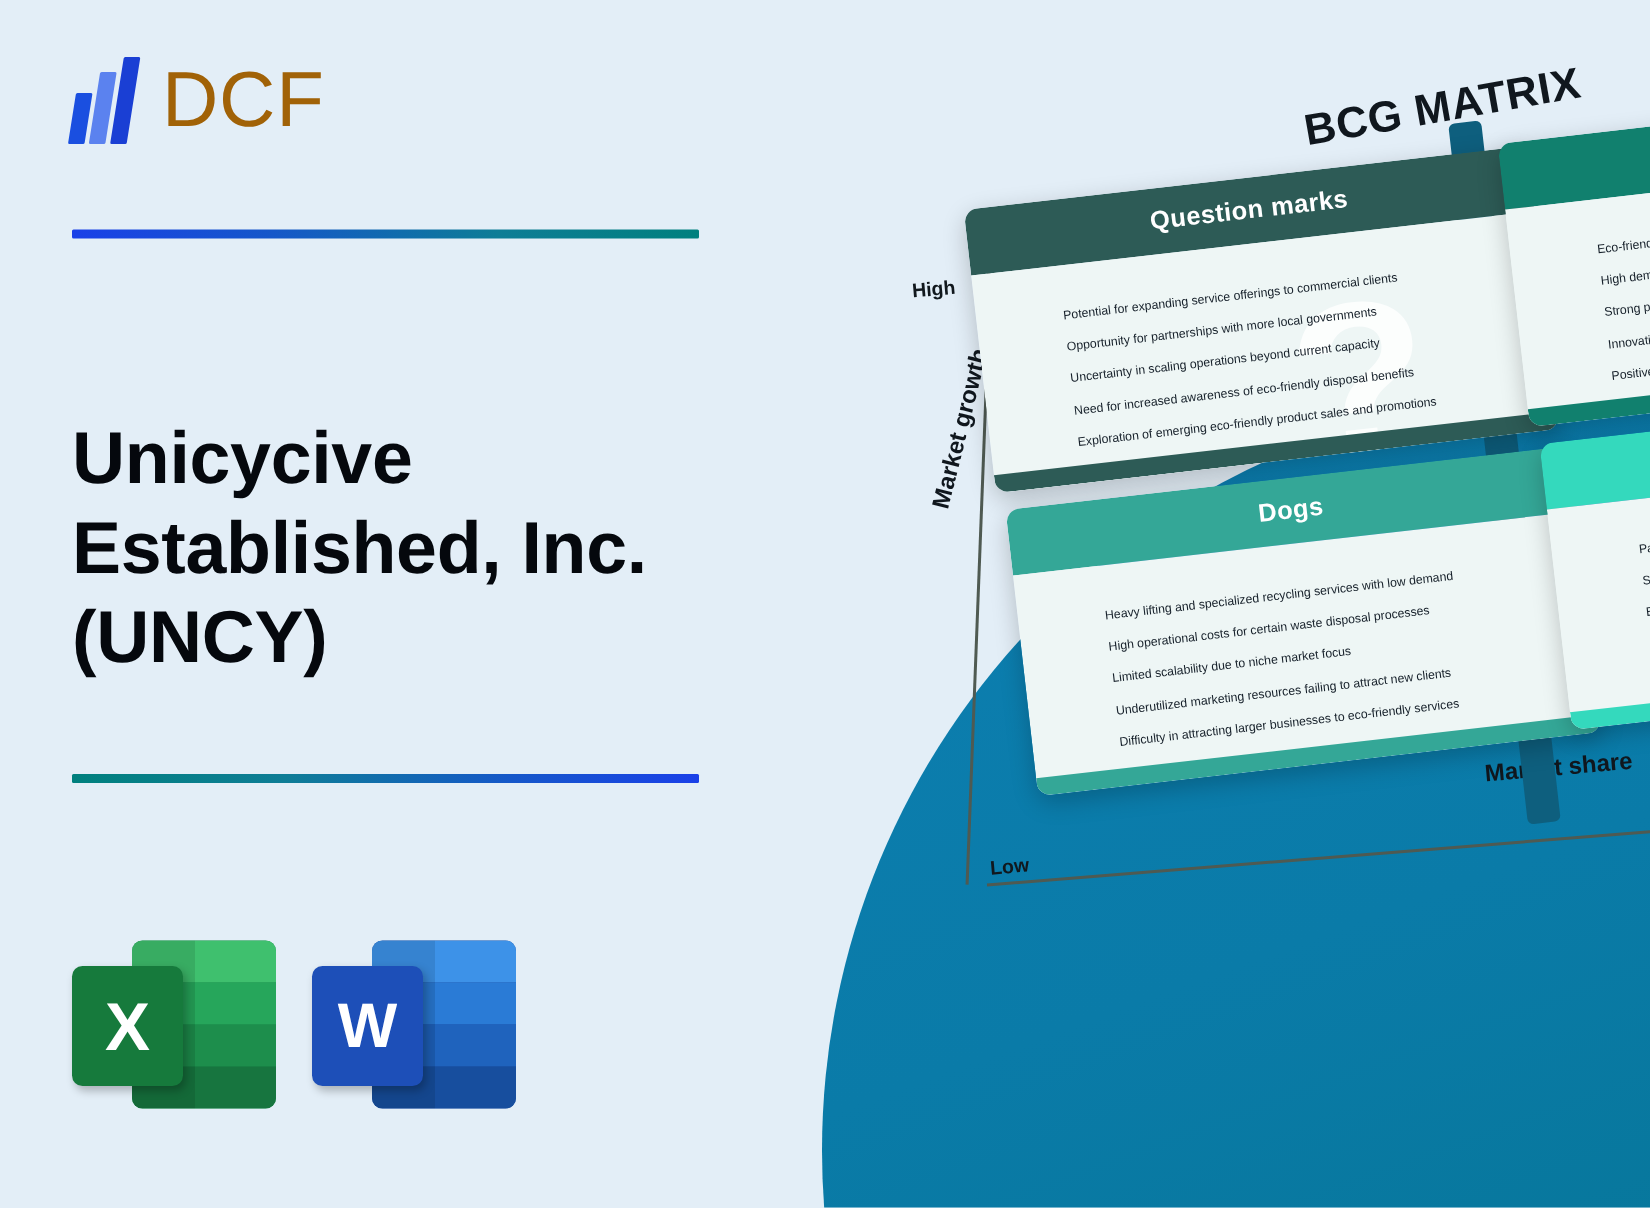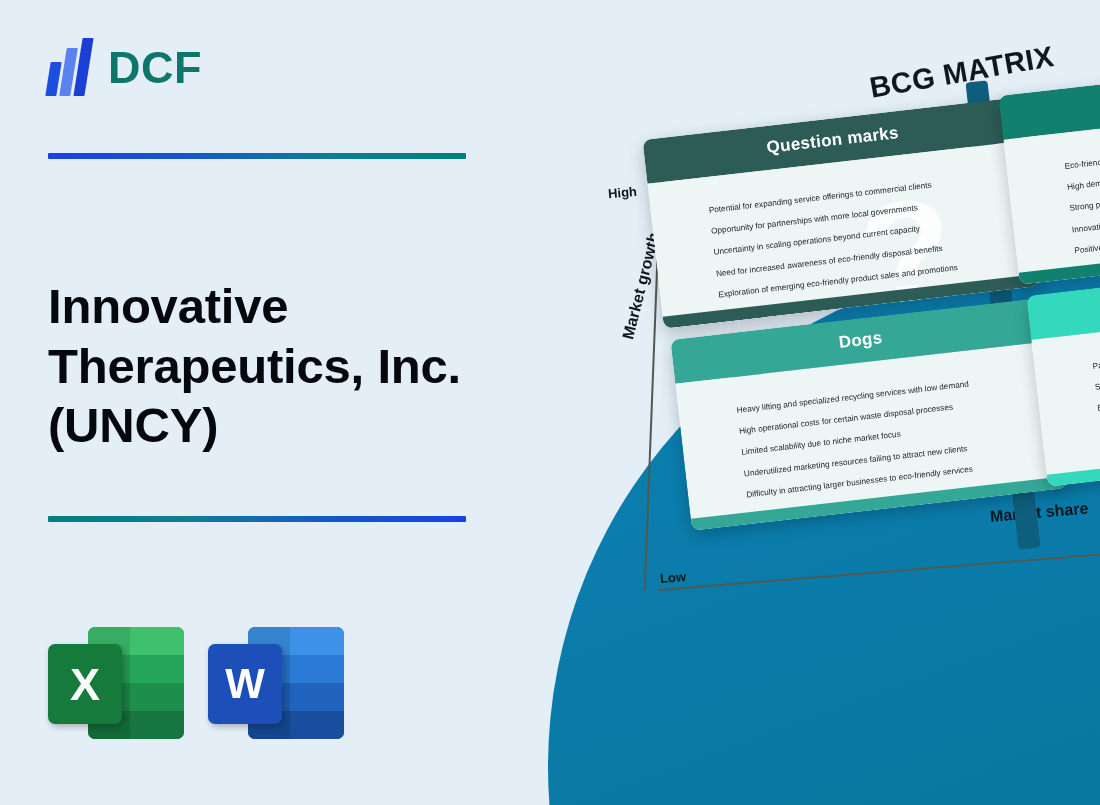--- a/index.html
+++ b/index.html
@@ -13,21 +13,21 @@
 
   
   .left{position:absolute;left:0;top:0;width:560px;height:805px;z-index:40;}
 
   .brand{position:absolute;left:48px;top:38px;display:flex;align-items:center;gap:14px;}
   .brand-mark{position:relative;width:46px;height:58px;}
   .bar{position:absolute;bottom:0;width:11px;border-radius:1px;transform:skewX(-9deg);}
   .bar.b1{left:0;height:34px;background:#1a4fe0;}
   .bar.b2{left:15px;height:48px;background:#5b82ef;}
   .bar.b3{left:30px;height:58px;background:#1a3fd4;}
-  .brand-text{font-size:45px;font-weight:700;color:#0f766e;letter-spacing:0.5px;line-height:1;}
+  .brand-text{font-size:52px;font-weight:400;color:#a16207;letter-spacing:0.5px;line-height:1;}
 
   .rule{position:absolute;left:48px;height:6px;width:418px;border-radius:1px;}
   .rule.top{top:153px;background:linear-gradient(90deg,#1a40e8 0%,#1557c9 32%,#0e7d96 68%,#00807e 100%);}
   .rule.bot{top:516px;background:linear-gradient(90deg,#00807e 0%,#0e7d96 34%,#1557c9 70%,#1a40e8 100%);}
 
   .title{
     position:absolute;left:48px;top:244px;width:480px;
     font-size:49px;line-height:1.22;font-weight:700;color:#05080d;
     letter-spacing:-0.2px;
   }
@@ -222,21 +222,21 @@
       <div class="brand-mark">
         <span class="bar b1"></span>
         <span class="bar b2"></span>
         <span class="bar b3"></span>
       </div>
       <div class="brand-text">DCF</div>
     </div>
 
     <div class="rule top"></div>
 
-    <h1 class="title">Innovative Therapeutics, Inc. (UNCY)</h1>
+    <h1 class="title">Unicycive Established, Inc. (UNCY)</h1>
 
     <div class="rule bot"></div>
 
     <div class="office">
 
       <div class="oicon">
         <div class="xl-sheet">
           <i class="xl-r1"></i>
             <i class="xl-r2"></i>
             <i class="xl-r3"></i>

